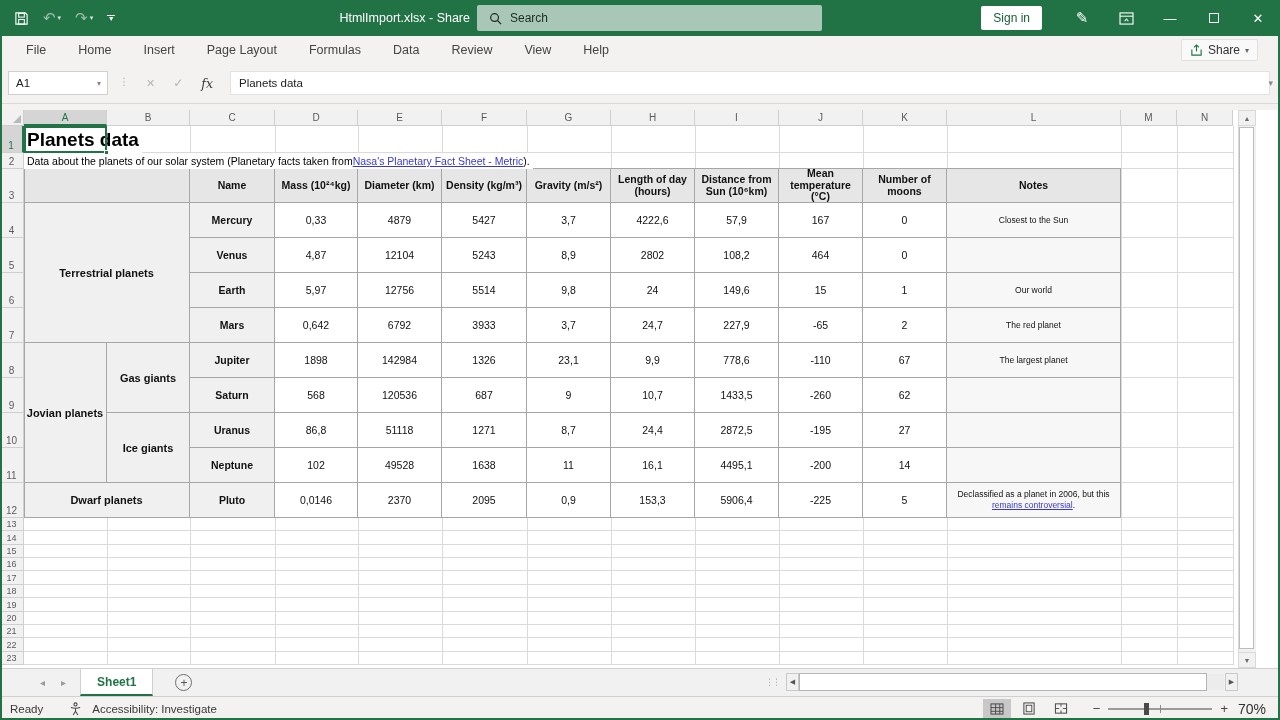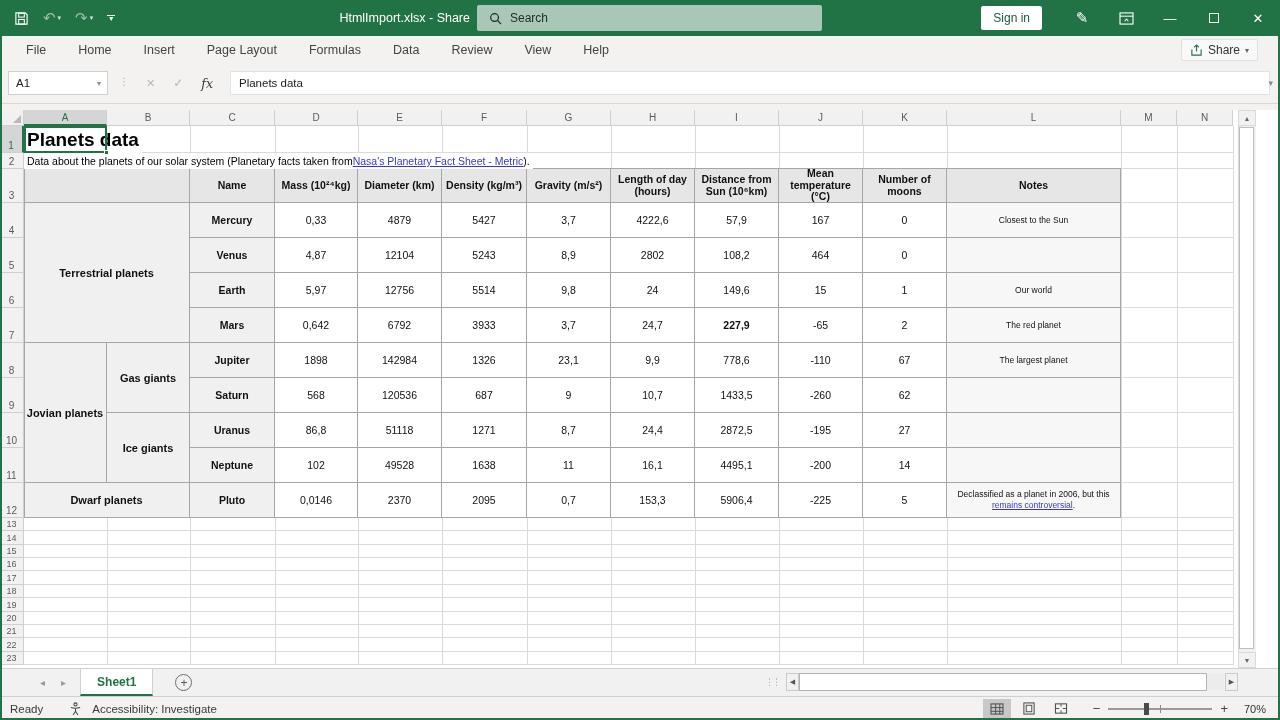--- a/index.html
+++ b/index.html
@@ -106,21 +106,21 @@
   .sb-left { display:flex; align-items:center; gap:10px; padding-left:10px; }
   .sb-right { margin-left:auto; display:flex; align-items:center; padding-right:14px; gap:4px; }
   .viewbtn { width:28px; height:20px; display:flex; align-items:center; justify-content:center; }
   .viewbtn.active { background:#c8c8c8; }
   .zoomwrap { display:flex; align-items:center; gap:8px; margin-left:14px; }
   .zminus,.zplus { color:#444; font-size:13px; }
   .ztrack { position:relative; width:104px; height:14px; }
   .ztrack .bar { position:absolute; left:0; right:0; top:6px; height:2px; background:#9a9a9a; }
   .ztrack .tick { position:absolute; left:50%; top:3px; width:1px; height:8px; background:#8a8a8a; }
   .ztrack .handle { position:absolute; left:36px; top:1px; width:5px; height:12px; background:#4a4a4a; }
-  .zoomlabel { width:34px; text-align:right; font-size:11px; color:#333; }
+  .zoomlabel { width:34px; text-align:right; font-size:14px; color:#333; }
 </style>
 </head>
 <body>
 
 <div id="app">
 
   <div id="titlebar">
     <div class="qat">
       <span class="ic">
         <svg width="15" height="15" viewBox="0 0 16 16">
@@ -334,21 +334,21 @@
       <div class="cell num" style="left: 695px; top: 163px; width: 84px; height: 35px;">149,6</div>
       <div class="cell num" style="left: 779px; top: 163px; width: 84px; height: 35px;">15</div>
       <div class="cell num" style="left: 863px; top: 163px; width: 84px; height: 35px;">1</div>
       <div class="cell note" style="left: 947px; top: 163px; width: 174px; height: 35px;">Our world</div>
       <div class="cell name" style="left: 190px; top: 198px; width: 85px; height: 35px;">Mars</div>
       <div class="cell num" style="left: 275px; top: 198px; width: 83px; height: 35px;">0,642</div>
       <div class="cell num" style="left: 358px; top: 198px; width: 84px; height: 35px;">6792</div>
       <div class="cell num" style="left: 442px; top: 198px; width: 85px; height: 35px;">3933</div>
       <div class="cell num" style="left: 527px; top: 198px; width: 84px; height: 35px;">3,7</div>
       <div class="cell num" style="left: 611px; top: 198px; width: 84px; height: 35px;">24,7</div>
-      <div class="cell num" style="left: 695px; top: 198px; width: 84px; height: 35px; font-weight: bold;">227,9</div>
+      <div class="cell num" style="left: 695px; top: 198px; width: 84px; height: 35px;">227,9</div>
       <div class="cell num" style="left: 779px; top: 198px; width: 84px; height: 35px;">-65</div>
       <div class="cell num" style="left: 863px; top: 198px; width: 84px; height: 35px;">2</div>
       <div class="cell note" style="left: 947px; top: 198px; width: 174px; height: 35px;">The red planet</div>
       <div class="cell name" style="left: 190px; top: 233px; width: 85px; height: 35px;">Jupiter</div>
       <div class="cell num" style="left: 275px; top: 233px; width: 83px; height: 35px;">1898</div>
       <div class="cell num" style="left: 358px; top: 233px; width: 84px; height: 35px; text-align: right;">142984</div>
       <div class="cell num" style="left: 442px; top: 233px; width: 85px; height: 35px;">1326</div>
       <div class="cell num" style="left: 527px; top: 233px; width: 84px; height: 35px;">23,1</div>
       <div class="cell num" style="left: 611px; top: 233px; width: 84px; height: 35px;">9,9</div>
       <div class="cell num" style="left: 695px; top: 233px; width: 84px; height: 35px;">778,6</div>
@@ -382,21 +382,21 @@
       <div class="cell num" style="left: 527px; top: 338px; width: 84px; height: 35px;">11</div>
       <div class="cell num" style="left: 611px; top: 338px; width: 84px; height: 35px;">16,1</div>
       <div class="cell num" style="left: 695px; top: 338px; width: 84px; height: 35px;">4495,1</div>
       <div class="cell num" style="left: 779px; top: 338px; width: 84px; height: 35px;">-200</div>
       <div class="cell num" style="left: 863px; top: 338px; width: 84px; height: 35px;">14</div>
       <div class="cell note" style="left: 947px; top: 338px; width: 174px; height: 35px;"></div>
       <div class="cell name" style="left: 190px; top: 373px; width: 85px; height: 35px;">Pluto</div>
       <div class="cell num" style="left: 275px; top: 373px; width: 83px; height: 35px;">0,0146</div>
       <div class="cell num" style="left: 358px; top: 373px; width: 84px; height: 35px;">2370</div>
       <div class="cell num" style="left: 442px; top: 373px; width: 85px; height: 35px;">2095</div>
-      <div class="cell num" style="left: 527px; top: 373px; width: 84px; height: 35px;">0,7</div>
+      <div class="cell num" style="left: 527px; top: 373px; width: 84px; height: 35px;">0,9</div>
       <div class="cell num" style="left: 611px; top: 373px; width: 84px; height: 35px;">153,3</div>
       <div class="cell num" style="left: 695px; top: 373px; width: 84px; height: 35px;">5906,4</div>
       <div class="cell num" style="left: 779px; top: 373px; width: 84px; height: 35px;">-225</div>
       <div class="cell num" style="left: 863px; top: 373px; width: 84px; height: 35px;">5</div>
       <div class="cell note" style="left: 947px; top: 373px; width: 174px; height: 35px;">
         <span><span>Declassified as a planet in 2006,</span><span> but this</span><span class="lnk"> remains controversial</span><span>.</span></span>
       </div>
       <div class="tline" style="left: 24px; top: 58px; width: 1097px; height: 1px;"></div>
       <div class="tline" style="left: 24px; top: 58px; width: 1px; height: 349px;"></div>
       <div class="selbox" style="left: 24px; top: 16px; width: 83px; height: 27px;"></div>

